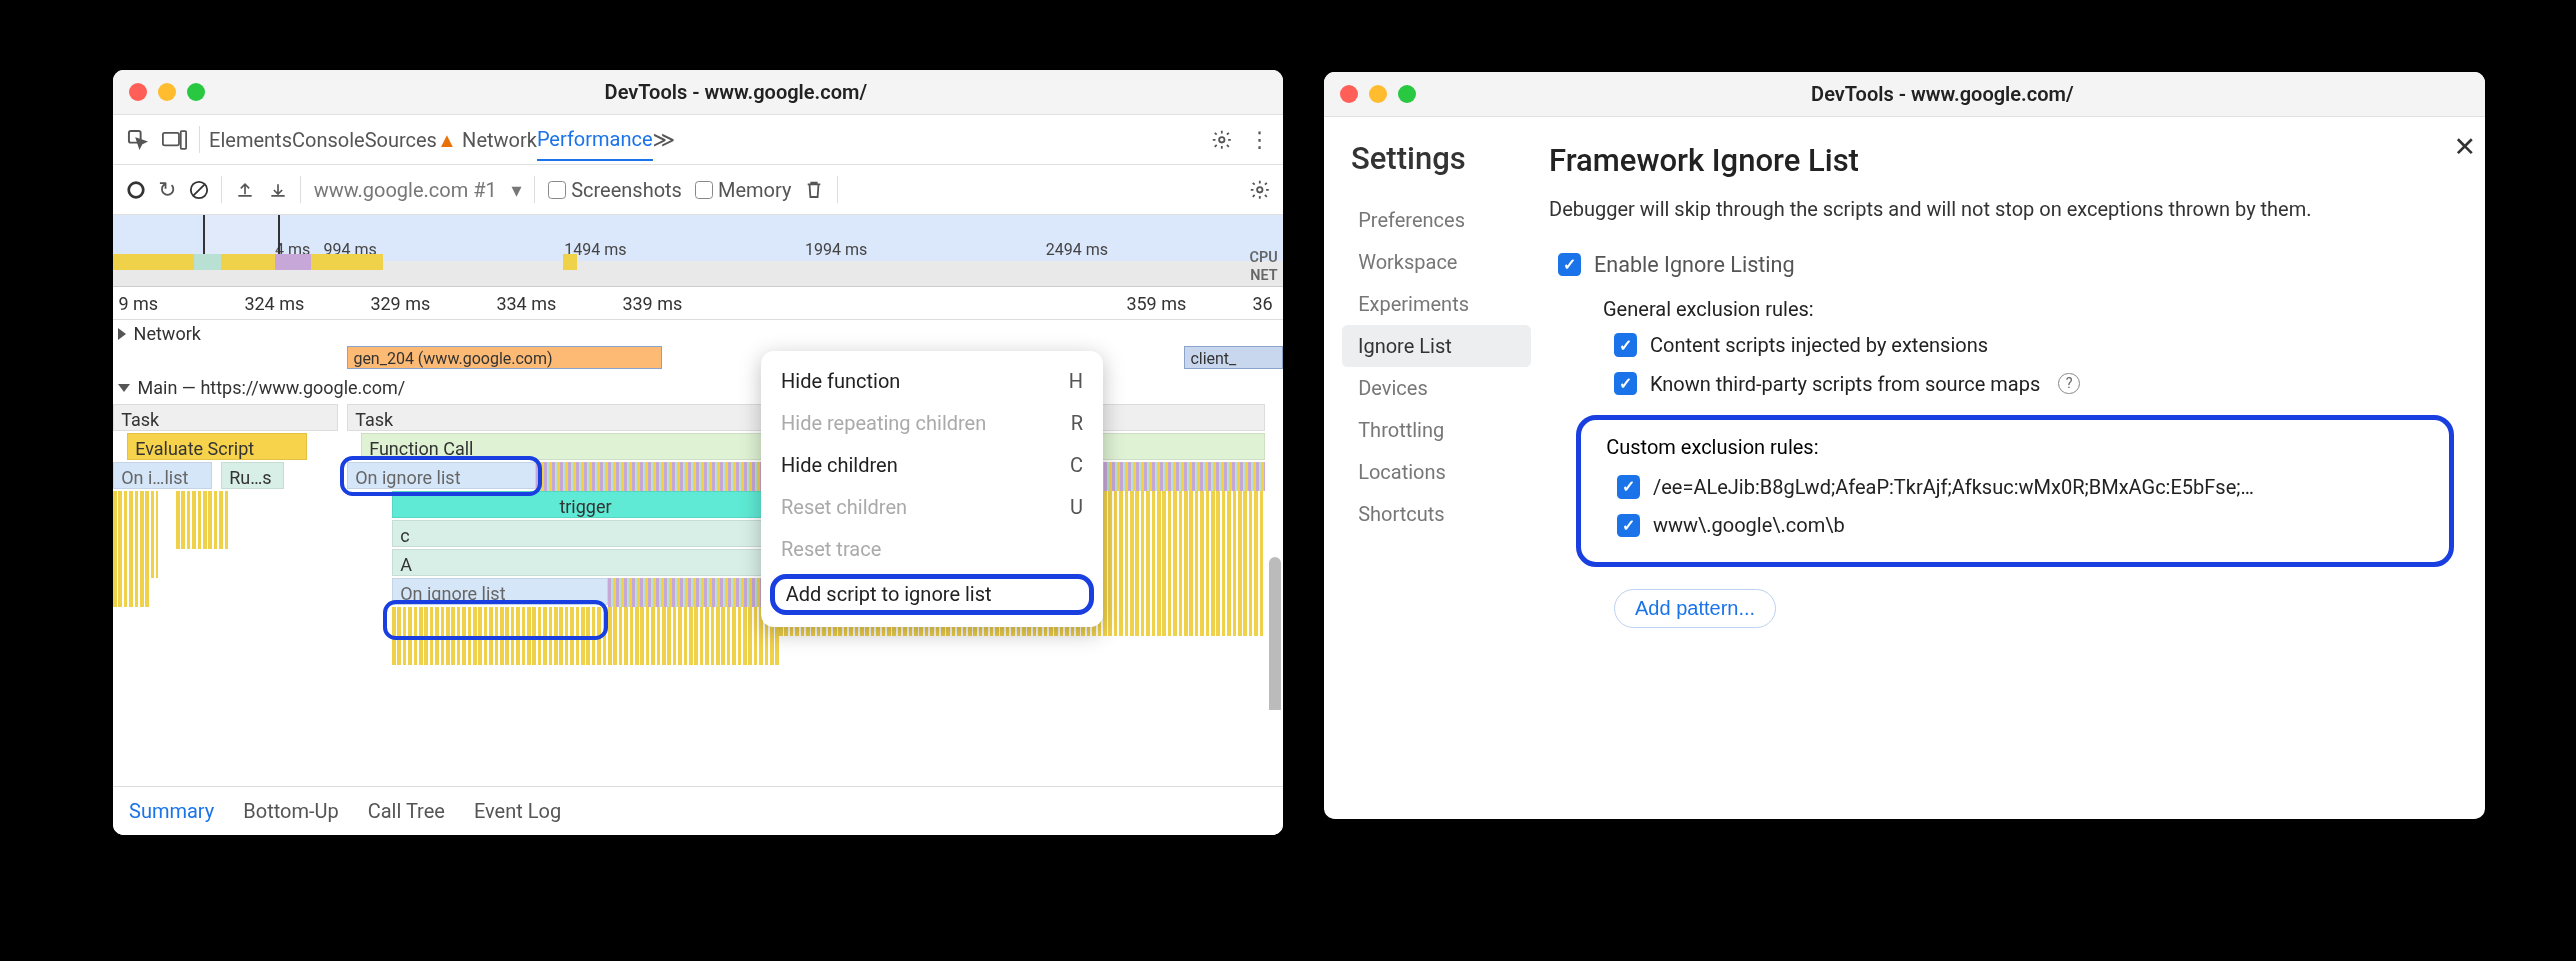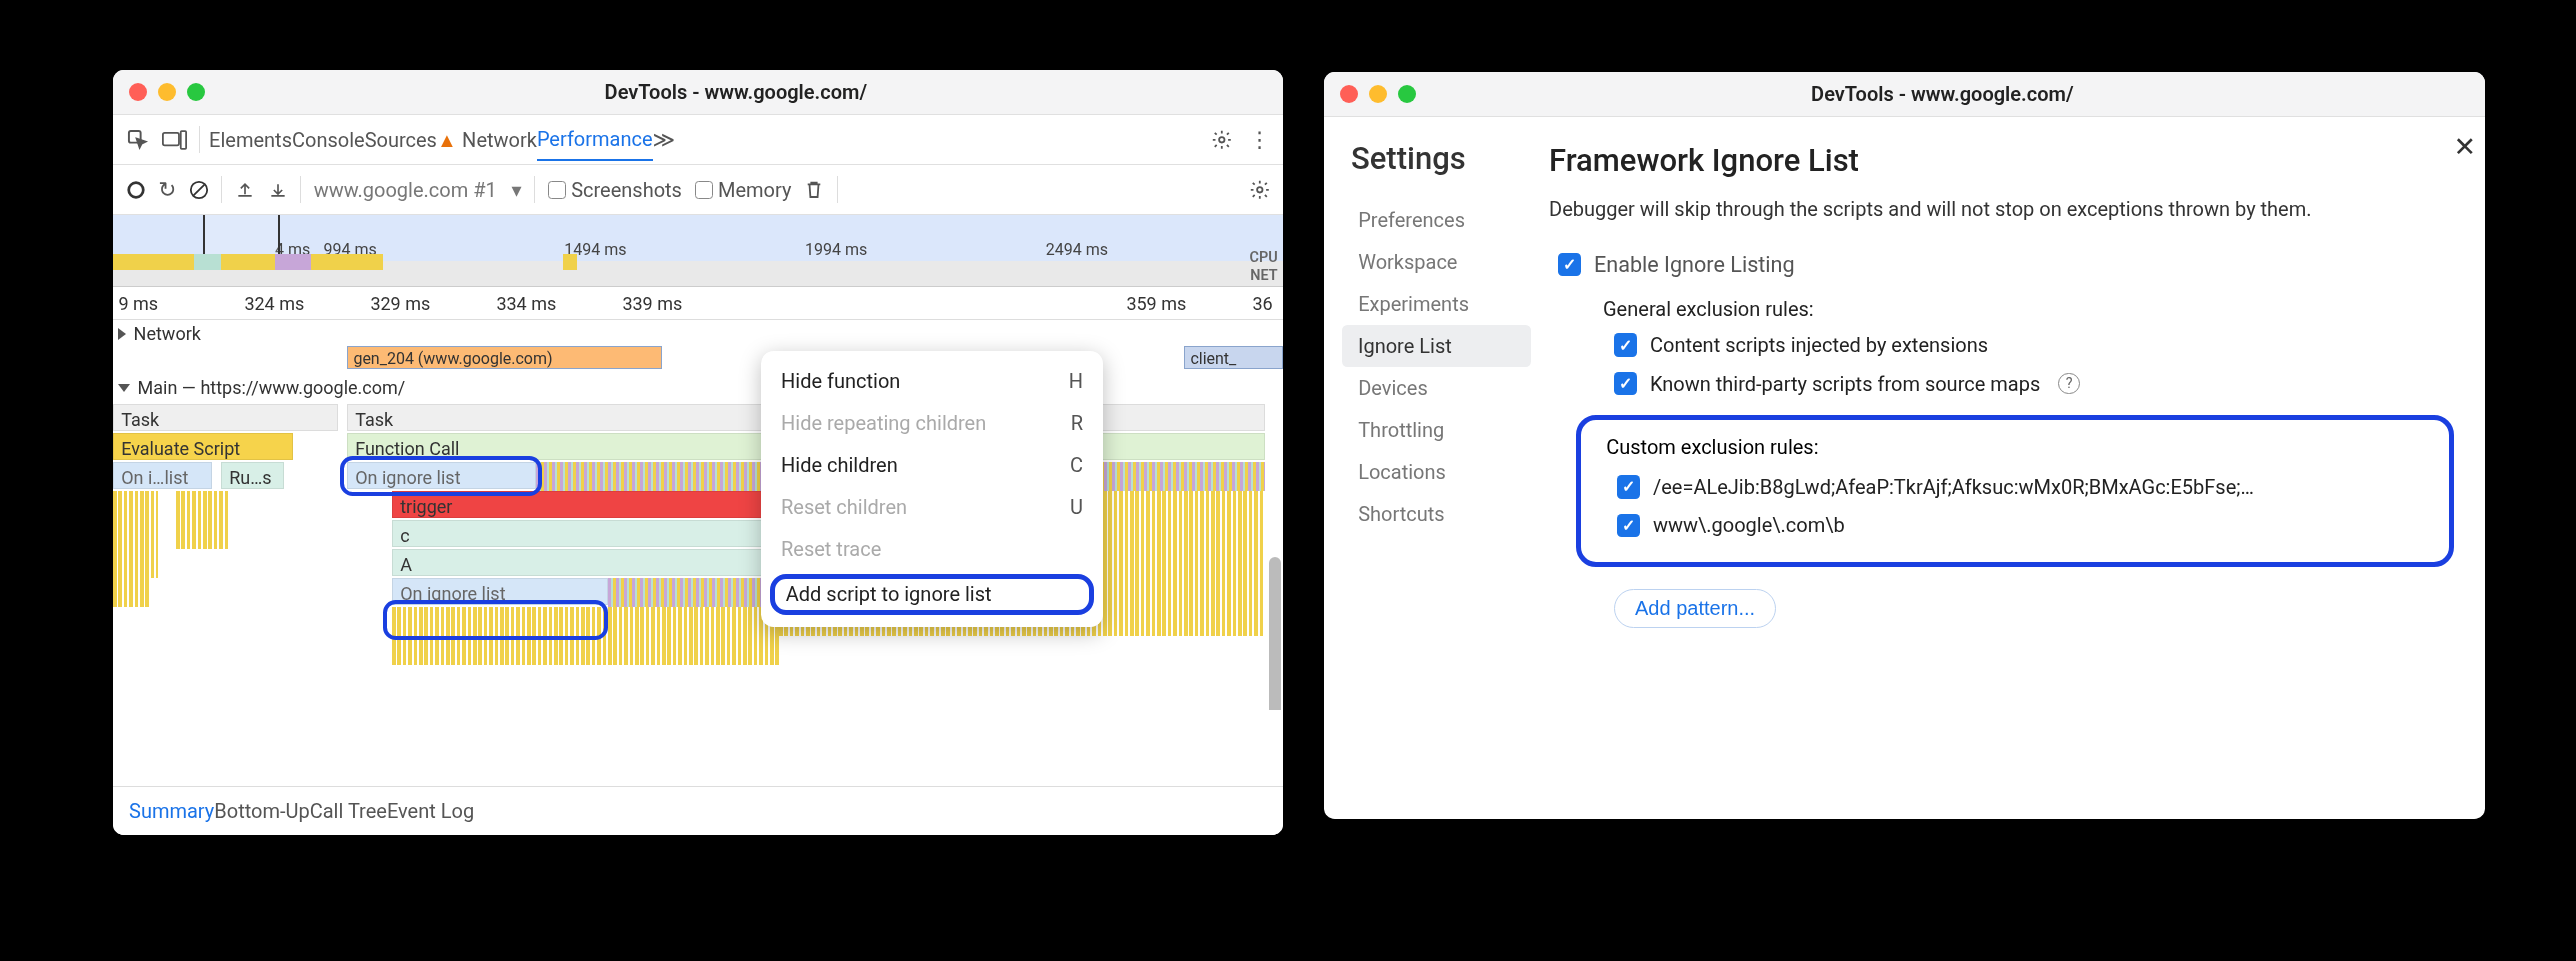--- a/index.html
+++ b/index.html
@@ -92,25 +92,25 @@
   .arrow { display:inline-block; width:0; height:0; margin-right:7.2px;}
   .arrow.right { border-top:6.3px solid transparent; border-bottom:6.3px solid transparent; border-left:8px solid #555;}
   .arrow.down { border-left:6.3px solid transparent; border-right:6.3px solid transparent; border-top:8px solid #555;}
   .netbar { position:absolute; left:234px; top:59px; height:23.4px; width:315px; background:#fdba74; border:0.9px solid #8aa4cc; font-size:16px; padding:1.8px 5.4px; color:#333; white-space:nowrap; overflow:hidden;}
   .netbar2 { position:absolute; right:0; top:59px; height:23.4px; width:99px; background:#c8d6ee; border:0.9px solid #8aa4cc; font-size:16px; padding:1.8px 5.4px; color:#333;}
 
   .flamegrid { position:absolute; top:117px; left:0; right:18px; }
   .row { height:29px; display:flex; position:relative; }
   .cell { height:27px; font-size:18px; padding:3.6px 7.2px; overflow:hidden; white-space:nowrap; text-overflow:ellipsis; border:0.9px solid rgba(0,0,0,0.08);}
   .task { background:#efefef; color:#333;}
-  .eval { background:#f6d34b; color:#333;}
+  .eval { background:#f6d34b; color:#333;margin-left:14px;}
   .func { background:#dff2d4; color:#333;}
   .ign  { background:#d5e6f8; color:#666;}
   .runs { background:#d8efe7; color:#333;}
-  .trig { background:#ef4444; color:#333;}
+  .trig { background:#5eead4; color:#333;text-align:center;}
   .c    { background:#d8efe7; color:#333;}
   .zh   { background:#b0b6e8; color:#222; border:1.8px solid #222;}
   .a    { background:#d8efe7; color:#333;}
   .stripes { background: repeating-linear-gradient(90deg,#f0d14a 0 3.6px,#fff 3.6px 5.4px); }
   .stripes2 { background: repeating-linear-gradient(90deg,#c7a6d8 0 2.7px,#b8e0d3 2.7px 5.4px,#f0d14a 5.4px 8px); }
 
   .highlight-ring {
     border: 4.5px solid #1a3fe0;
     border-radius: 12.6px;
     position:absolute;
@@ -126,21 +126,21 @@
     font-size:20px;
   }
   .ctxmenu .item { display:flex; justify-content:space-between; padding:9px 20px; color:#222; cursor:pointer;}
   .ctxmenu .item.disabled { color:#aaa; cursor:default;}
   .ctxmenu .key { color:#555; }
   .ctxmenu .ring { border:5.4px solid #1a3fe0; border-radius:16px; margin:3.6px 9px; padding:3.6px 10.8px;}
 
   
   .bottomtabs {
     position:absolute; bottom:0; left:0; right:0; height:49px;
-    display:flex; align-items:center; padding:0 16px;
+    display:flex; align-items:center; gap:29px; padding:0 16px;
     border-top:0.9px solid #ddd; font-size:20px; color:#555; background:#fff;
   }
   .bottomtabs .active { color:#1a73e8; }
 
   
   .scrollbar {
     position:absolute; right:1.8px; top:270px; width:12.6px; height:243px;
     background:#bbb; border-radius:6.3px;
   }
 

